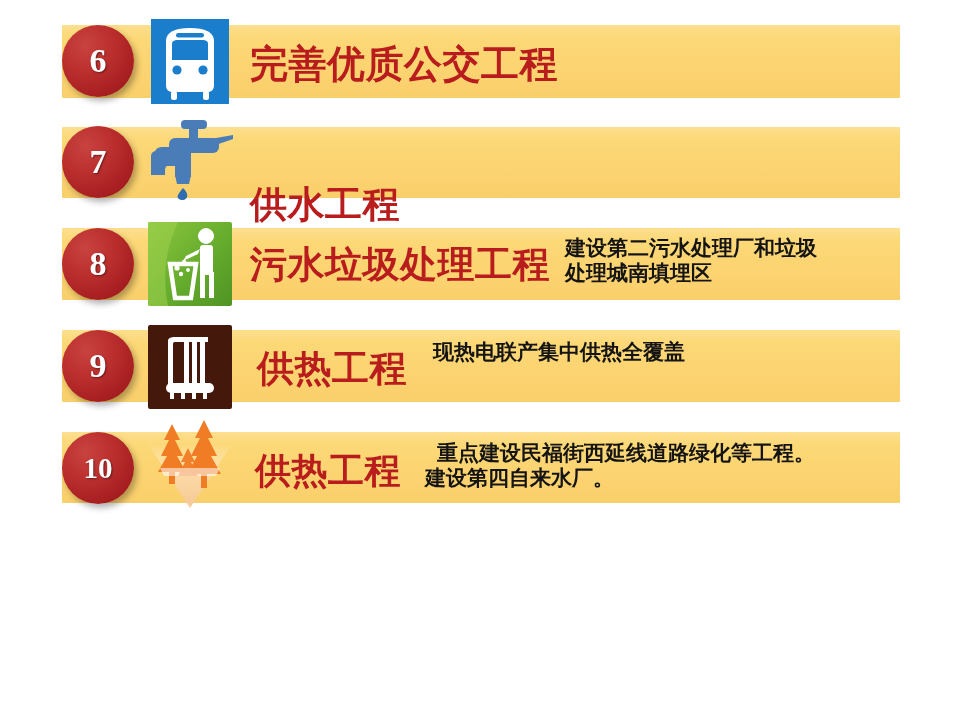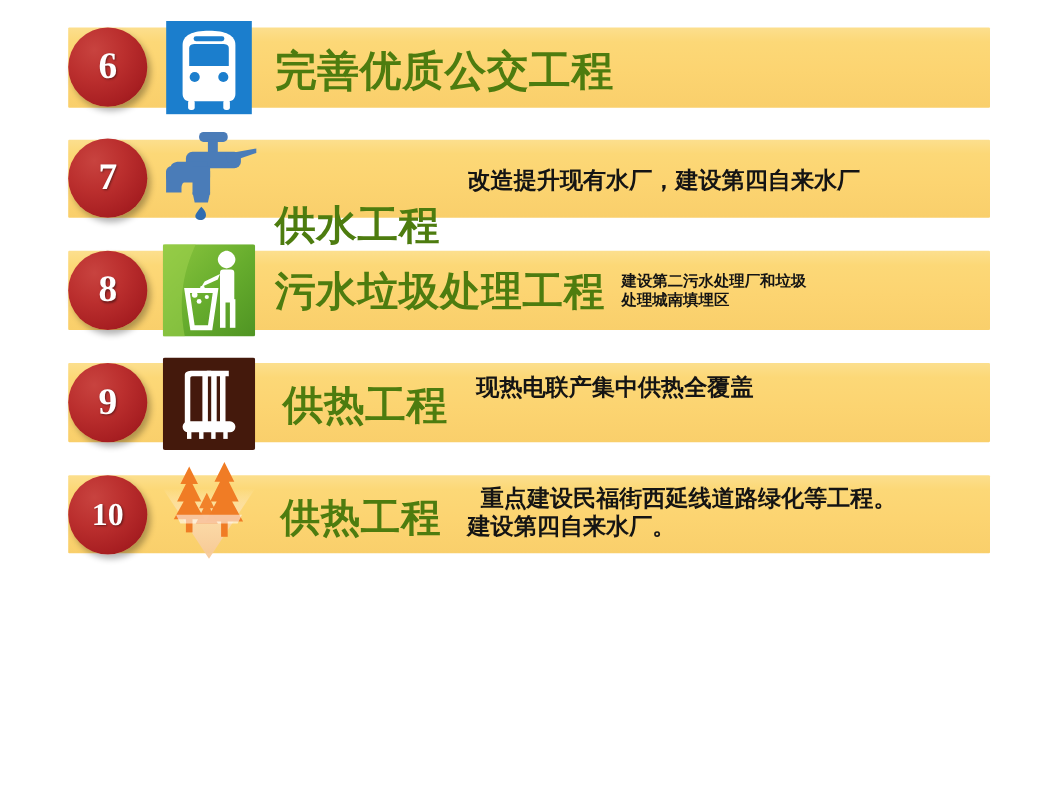--- a/index.html
+++ b/index.html
@@ -60,21 +60,21 @@
     position: absolute;
     z-index: 5;
     overflow: visible;
   }
   .iconbox svg { display: block; }
 
   
   .title {
     position: absolute;
     z-index: 6;
-    color: #4d7c0f;
+    color: #b91c1c;
     font-weight: bold;
     letter-spacing: 0.5px;
     white-space: nowrap;
     font-family: "DejaVu Sans", "Liberation Sans", sans-serif;
   }
   .desc {
     position: absolute;
     z-index: 6;
     color: #141414;
     font-weight: bold;
@@ -126,23 +126,20 @@
         <path d="M10 35 C10 31 13 29 18 29 L44 29 L44 46 L28 46 C23 46 20 48 20 53 L20 57 L6 57 L6 41 C6 37 7 35 10 35 Z" fill="#4a7cb8"></path>
         <rect x="6" y="33" width="40" height="15" rx="5" fill="#4a7cb8"></rect>
         <rect x="30" y="33" width="16" height="26" fill="#4a7cb8"></rect>
         <path d="M30 57 L46 57 L44 66 L32 66 Z" fill="#4a7cb8"></path>
         <path d="M38 70 C33 76 31 79 34 81 C37 83 41 82 42 79 C43 76 41 73 38 70 Z" fill="#2f6cb0"></path>
       </svg>
     </div>
 
     <div class="title" style="left:250px;top:140px;font-size:37px;margin-top:40px;">供水工程</div>
 
-    <div class="desc" style="left:425px;top:152px;font-size:21px;">
-      <div>改造提升现有水厂，建设第四自来水厂</div>
-    </div>
   </div>
 
   <div class="row" style="top:0;height:120px;">
     <div class="bar" style="top:228px;height:72px;"></div>
 
     <div class="bubble" style="left:62px;top:228px;width:72px;height:72px;font-size:34px;">
       <span>8</span>
     </div>
 
     <div class="iconbox" style="left:148px;top:222px;">
@@ -164,21 +161,21 @@
         <path d="M22 42 L48 42 L43 76 L27 76 Z" fill="none" stroke="#ffffff" stroke-width="4.5"></path>
         <circle cx="29" cy="46" r="2.6" fill="#ffffff"></circle>
         <circle cx="36" cy="40" r="2.2" fill="#ffffff"></circle>
         <circle cx="33" cy="52" r="2.2" fill="#ffffff"></circle>
         <circle cx="40" cy="48" r="1.9" fill="#ffffff"></circle>
       </svg>
     </div>
 
     <div class="title" style="left:250px;top:240px;font-size:37px;">污水垃圾处理工程</div>
 
-    <div class="desc" style="left:565px;top:248px;font-size:14px;">
+    <div class="desc" style="left:565px;top:236px;font-size:21px;">
       <div>建设第二污水处理厂和垃圾</div>
       <div>处理城南填埋区</div>
     </div>
   </div>
 
   <div class="row" style="top:0;height:120px;">
     <div class="bar" style="top:330px;height:72px;"></div>
 
     <div class="bubble" style="left:62px;top:330px;width:72px;height:72px;font-size:34px;">
       <span>9</span>

